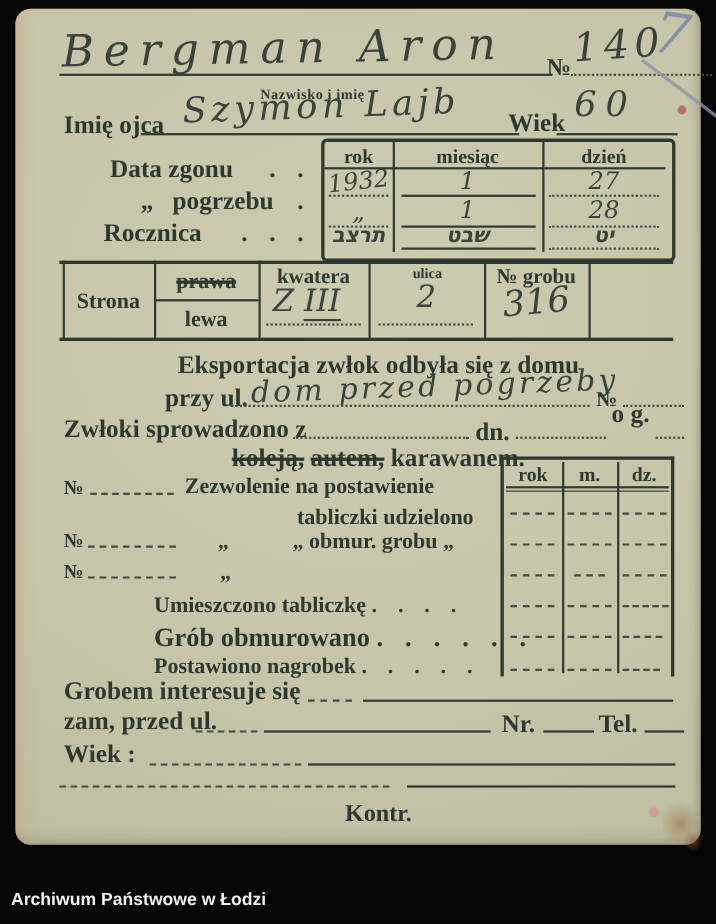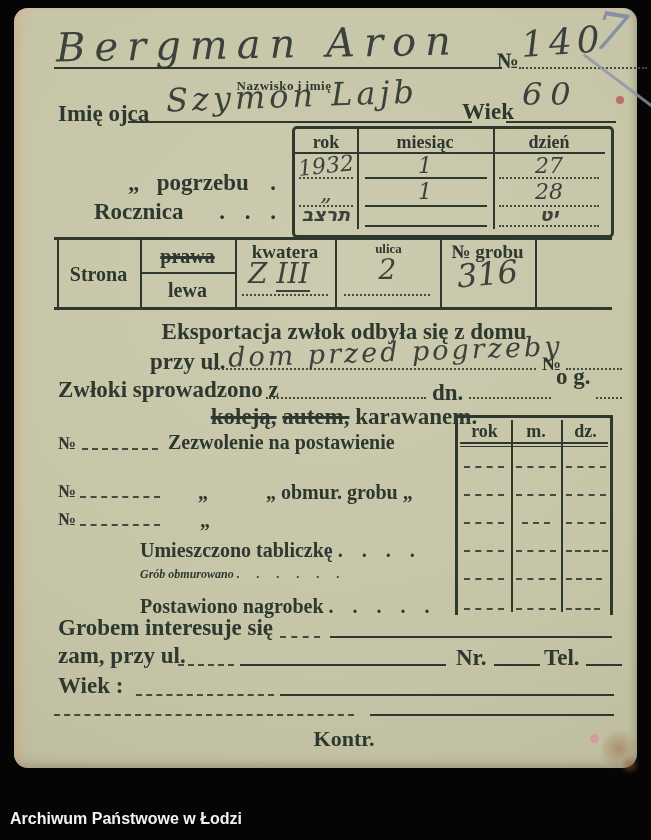--- a/index.html
+++ b/index.html
@@ -56,20 +56,24 @@
 
   <div class="abs print center" style="left:160px;top:71px;width:220px;font-size:13px;letter-spacing:.5px;">Nazwisko i imię</div>
 
   <div class="abs print" style="left:44px;top:94px;font-size:23px;">Imię ojca</div>
   <div class="abs line-solid" style="left:114px;top:113px;width:344px;"></div>
   <div class="abs hand" style="left:152px;top:72px;font-size:32px;letter-spacing:4px;transform:rotate(-2deg);">Szymon Lajb</div>
   <div class="abs print" style="left:448px;top:92px;font-size:23px;">Wiek</div>
   <div class="abs line-solid" style="left:492px;top:113px;width:110px;"></div>
   <div class="abs hand" style="left:508px;top:70px;font-size:32px;letter-spacing:8px;">60</div>
 
+  <div class="abs print" style="left:86px;top:134px;width:178px;font-size:23px;">
+    <span>Data zgonu</span>
+    <span class="dots abs" style="right:0;">. .</span>
+  </div>
   <div class="abs print" style="left:114px;top:163px;width:150px;font-size:23px;">
     <span>„</span>&nbsp;&nbsp;
     <span>pogrzebu</span>
     <span class="dots abs" style="right:0;">.</span>
   </div>
   <div class="abs print" style="left:80px;top:192px;width:184px;font-size:23px;">
     <span>Rocznica</span>
     <span class="dots abs" style="right:0;">. . .</span>
   </div>
 
@@ -90,20 +94,21 @@
     <div class="abs line-solid" style="left:70px;top:96px;width:122px;"></div>
     <div class="abs line-dot" style="left:204px;top:96px;width:100px;"></div>
 
     <div class="abs hand center" style="left:0;top:26px;width:62px;font-size:22px;transform:rotate(-6deg);">1932</div>
     <div class="abs hand center" style="left:62px;top:26px;width:136px;font-size:22px;">1</div>
     <div class="abs hand center" style="left:198px;top:26px;width:112px;font-size:22px;text-align:center;">27</div>
     <div class="abs hand center" style="left:0;top:54px;width:62px;font-size:22px;">„</div>
     <div class="abs hand center" style="left:62px;top:52px;width:136px;font-size:22px;">1</div>
     <div class="abs hand center" style="left:198px;top:52px;width:112px;font-size:22px;">28</div>
     <div class="abs hand heb center" style="left:0;top:76px;width:62px;font-size:19px;">תרצב</div>
+    <div class="abs hand heb center" style="left:62px;top:76px;width:136px;font-size:19px;">שבט</div>
     <div class="abs hand heb center" style="left:198px;top:76px;width:112px;font-size:19px;">יט</div>
   </div>
 
   <div class="hline thick" style="left:40px;top:229px;width:558px;"></div>
   <div class="hline thick" style="left:40px;top:299px;width:558px;"></div>
   <div class="vline" style="left:43px;top:229px;height:72px;"></div>
   <div class="vline" style="left:126px;top:229px;height:72px;"></div>
   <div class="vline" style="left:221px;top:229px;height:72px;"></div>
   <div class="vline" style="left:321px;top:229px;height:72px;"></div>
   <div class="vline" style="left:426px;top:229px;height:72px;"></div>
@@ -144,35 +149,36 @@
 
   <div class="abs print center" style="left:160px;top:397px;width:340px;font-size:23px;">
     <span class="strike">koleją,</span>
     <span class="strike">autem,</span>
     <span>karawanem.</span>
   </div>
 
   <div class="abs print" style="left:44px;top:426px;font-size:18px;">№</div>
   <div class="abs line-dash" style="left:68px;top:440px;width:76px;"></div>
   <div class="abs print" style="left:154px;top:424px;font-size:20px;">Zezwolenie na postawienie</div>
+  <div class="abs print" style="left:256px;top:452px;font-size:20px;">tabliczki udzielono</div>
 
   <div class="abs print" style="left:44px;top:474px;font-size:18px;">№</div>
   <div class="abs line-dash" style="left:66px;top:488px;width:80px;"></div>
   <div class="abs print" style="left:184px;top:474px;font-size:20px;">„</div>
   <div class="abs print" style="left:252px;top:474px;font-size:20px;">„ obmur. grobu „</div>
 
   <div class="abs print" style="left:44px;top:502px;font-size:18px;">№</div>
   <div class="abs line-dash" style="left:66px;top:516px;width:80px;"></div>
   <div class="abs print" style="left:186px;top:502px;font-size:20px;">„</div>
 
   <div class="abs print" style="left:126px;top:532px;font-size:20px;">
     <span>Umieszczono tabliczkę</span>
     <span class="dots">. . . .</span>
   </div>
-  <div class="abs print" style="left:126px;top:560px;font-size:12px;font-style:italic;">
+  <div class="abs print" style="left:126px;top:560px;font-size:24px;">
     <span>Grób obmurowano</span>
     <span class="dots">. . . . . .</span>
   </div>
   <div class="abs print" style="left:126px;top:588px;font-size:20px;">
     <span>Postawiono nagrobek</span>
     <span class="dots">. . . . .</span>
   </div>
 
   <div class="hline thick" style="left:441px;top:407px;width:158px;"></div>
   <div class="vline vthick" style="left:441px;top:407px;height:200px;"></div>
@@ -201,21 +207,21 @@
   <div class="abs line-dash" style="left:502px;top:570px;width:40px;"></div>
   <div class="abs line-dash" style="left:552px;top:570px;width:36px;"></div>
   <div class="abs line-dash" style="left:450px;top:600px;width:40px;"></div>
   <div class="abs line-dash" style="left:502px;top:600px;width:40px;"></div>
   <div class="abs line-dash" style="left:552px;top:600px;width:34px;"></div>
 
   <div class="abs print" style="left:44px;top:608px;font-size:23px;">Grobem interesuje się</div>
   <div class="abs line-dash" style="left:266px;top:628px;width:40px;"></div>
   <div class="abs line-solid" style="left:316px;top:628px;width:282px;"></div>
 
-  <div class="abs print" style="left:44px;top:636px;font-size:23px;">zam, przy ul.</div>
+  <div class="abs print" style="left:44px;top:636px;font-size:23px;">zam, przed ul.</div>
   <div class="abs line-dash" style="left:164px;top:656px;width:56px;"></div>
   <div class="abs line-solid" style="left:226px;top:656px;width:206px;"></div>
   <div class="abs print" style="left:442px;top:638px;font-size:23px;">Nr.</div>
   <div class="abs line-solid" style="left:480px;top:656px;width:46px;"></div>
   <div class="abs print" style="left:530px;top:638px;font-size:23px;">Tel.</div>
   <div class="abs line-solid" style="left:572px;top:656px;width:36px;"></div>
 
   <div class="abs print" style="left:44px;top:666px;font-size:23px;">Wiek :</div>
   <div class="abs line-dash" style="left:122px;top:686px;width:138px;"></div>
   <div class="abs line-solid" style="left:266px;top:686px;width:334px;"></div>

